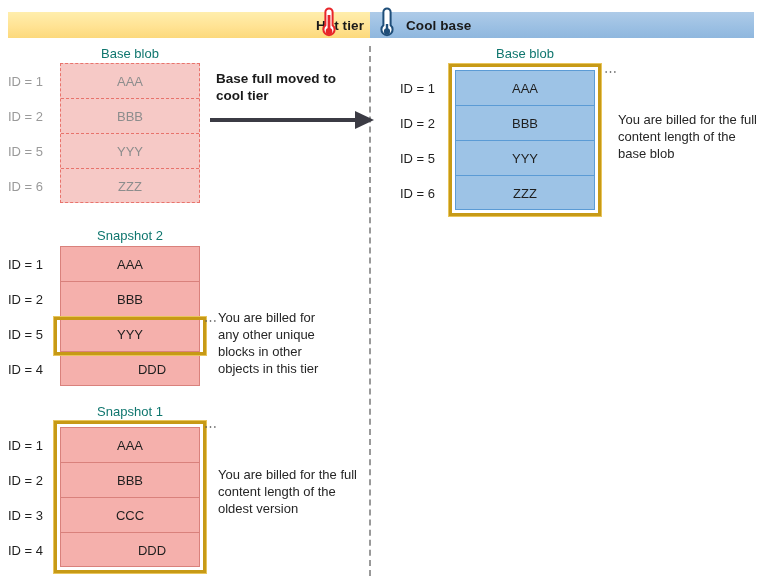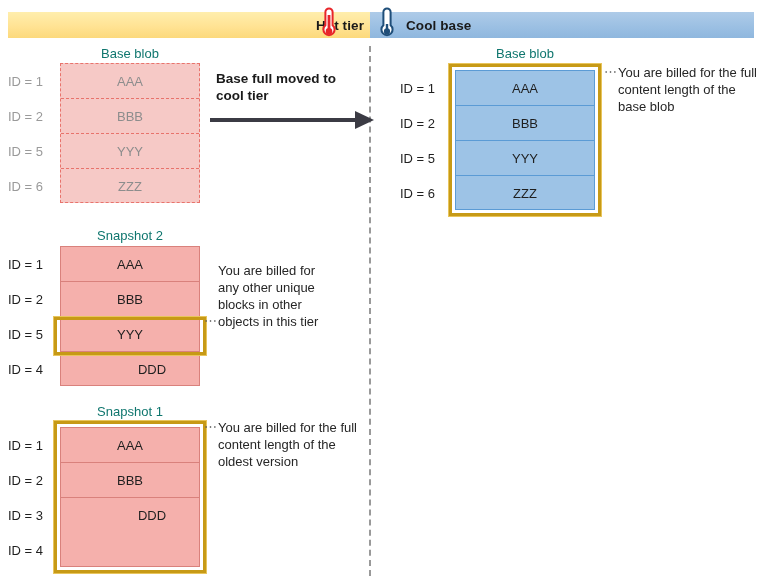--- a/index.html
+++ b/index.html
@@ -155,20 +155,21 @@
   #gold-cool-base { left: 449px; top: 64px;  width: 152px; height: 152px; }
   #gold-snap2-row { left: 54px;  top: 317px; width: 152px; height: 38px;  }
   #gold-snap1-all  { left: 54px;  top: 421px; width: 152px; height: 152px; }
 
   
   .annotation {
     position: absolute;
     font-size: 13px;
     line-height: 17px;
     color: #262626;
+    margin-top: 47px;
   }
   #annot-cool-base { left: 618px; top: 64px;  width: 140px; }
   #annot-snap2     { left: 218px; top: 262px; width: 120px; }
   #annot-snap1     { left: 218px; top: 419px; width: 142px; }
 
   .leader {
     position: absolute;
     font-size: 13px;
     color: #555555;
     letter-spacing: -1px;
@@ -266,20 +267,21 @@
 <div class="group-title" style="left:60px; top:404px; width:140px;">Snapshot 1</div>
 
 <div class="id-label solid" style="left:8px; top:438px;">ID = 1</div>
 <div class="id-label solid" style="left:8px; top:473px;">ID = 2</div>
 <div class="id-label solid" style="left:8px; top:508px;">ID = 3</div>
 <div class="id-label solid" style="left:8px; top:543px;">ID = 4</div>
 
 <div class="block-table snap-table" id="snap1-table">
   <div class="block-row">AAA</div>
   <div class="block-row">BBB</div>
+  <div class="block-row">CCC</div>
   <div class="block-row">DDD</div>
 </div>
 <div class="gold-box" id="gold-snap1-all"></div>
 
 <div class="leader" id="leader-snap1">⋯</div>
 <div class="annotation" id="annot-snap1">You are billed for the full content length of the oldest version</div>
 
 <div class="group-title" style="left:455px; top:46px; width:140px;">Base blob</div>
 
 <div class="id-label solid" style="left:400px; top:81px;">ID = 1</div>

